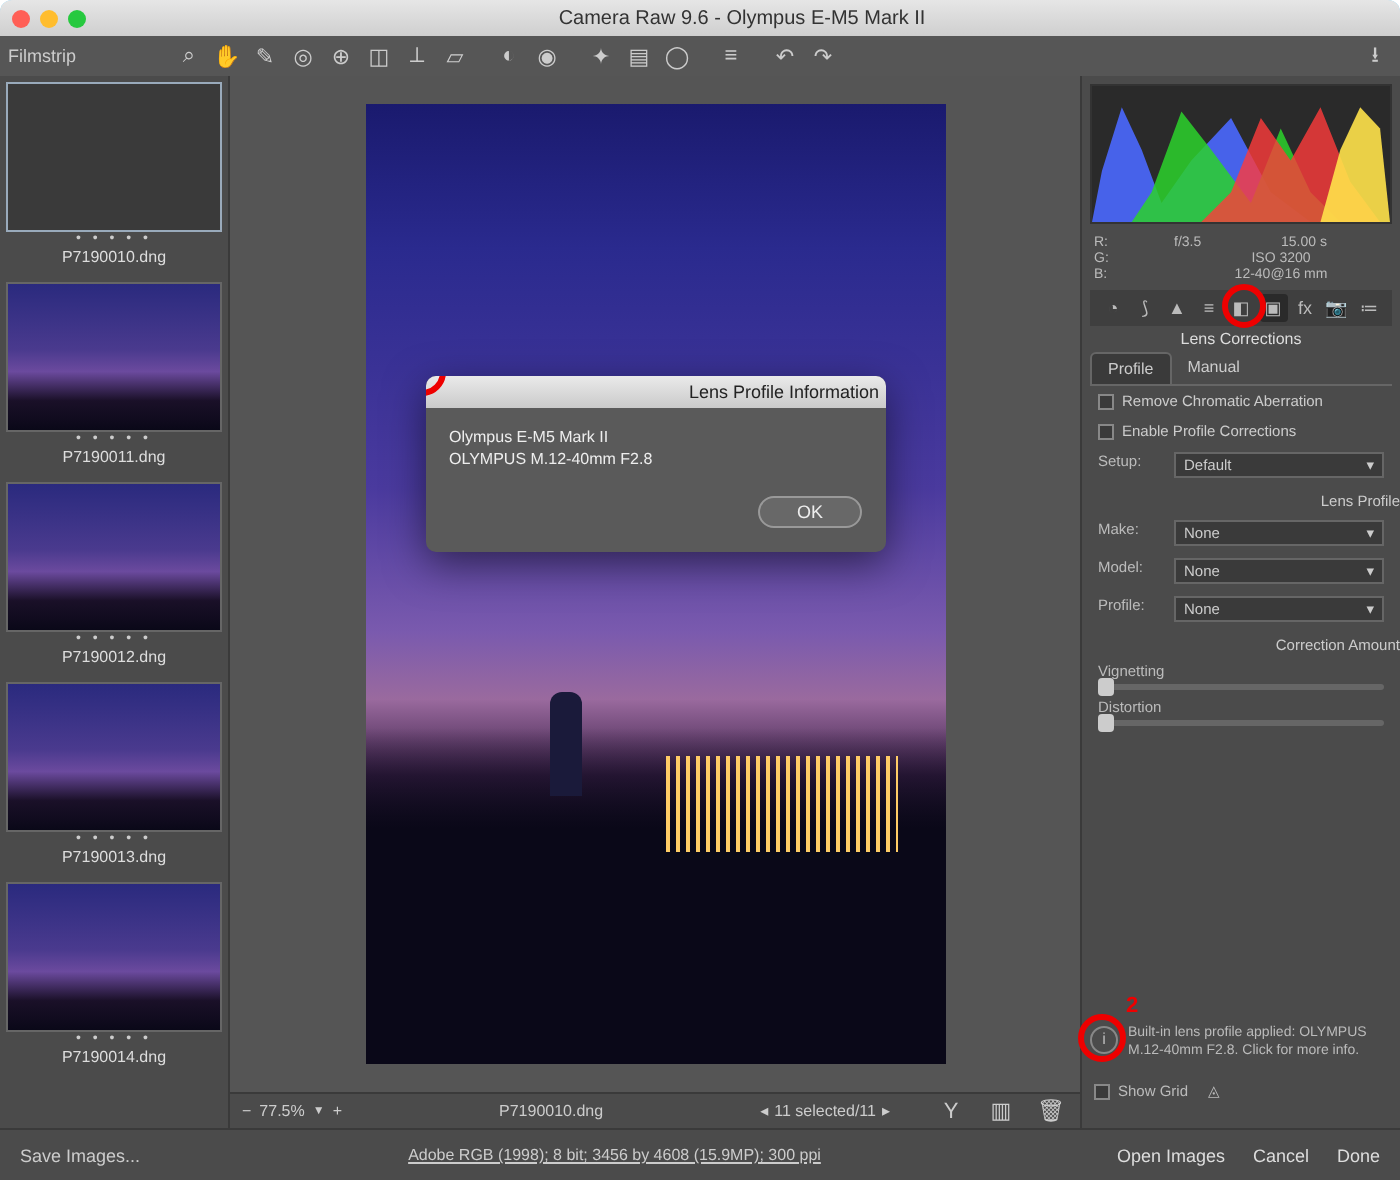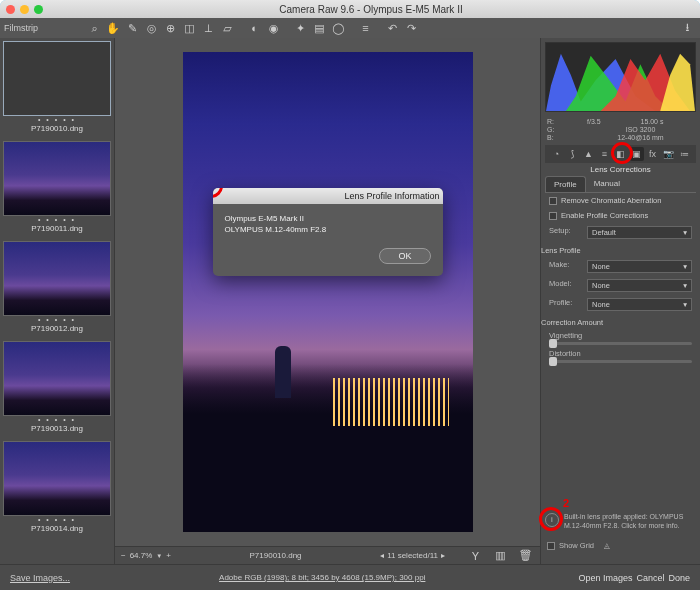--- a/index.html
+++ b/index.html
@@ -48,33 +48,33 @@
   .pico.act{background:#2a2a2a;border-radius:2px}
   .panelname{text-align:center;font-size:8px;color:#ddd;padding:2px 0}
   .subtabs{display:flex;border-bottom:1px solid #666;margin:0 4px}
   .stab{padding:3px 8px;font-size:8px;color:#ccc}
   .stab.act{background:#3a3a3a;border:1px solid #666;border-bottom:none;border-radius:3px 3px 0 0}
   .chkrow{display:flex;align-items:center;gap:4px;padding:3px 8px;font-size:7.5px;color:#ccc}
   .chk{width:8px;height:8px;border:1px solid #888;background:#3a3a3a}
   .selrow{display:flex;align-items:flex-start;padding:3px 8px;gap:6px;font-size:7.5px}
   .selrow label{width:32px;color:#bbb}
   .sel{flex:1;background:#3a3a3a;border:1px solid #666;padding:1px 4px;font-size:7.5px;color:#ccc;display:flex;justify-content:space-between}
-  .section-title{text-align:left;font-size:7.5px;color:#ccc;padding:4px 0 2px}
+  .section-title{text-align:right;font-size:7.5px;color:#ccc;padding:4px 0 2px}
   .slider-row{padding:2px 8px}
   .slider-row .slabel{font-size:7.5px;color:#bbb;margin-bottom:2px}
   .strack{height:3px;background:#666;position:relative;border-radius:2px}
   .sthumb{position:absolute;top:-3px;width:8px;height:9px;background:#ccc;border-radius:2px}
   .info-msg{position:absolute;bottom:34px;left:4px;right:4px;display:flex;align-items:flex-start;gap:5px;font-size:7px;color:#bbb;line-height:1.2}
   .info-ico{width:14px;height:14px;border:1px solid #888;border-radius:50%;display:flex;align-items:center;justify-content:center;font-size:8px;flex-shrink:0}
   .showgrid{position:absolute;bottom:14px;left:6px;display:flex;align-items:flex-end;gap:4px;font-size:7.5px;color:#bbb}
   .footer{height:26px;background:#4b4b4b;border-top:1px solid #3a3a3a;display:flex;align-items:center;padding:0 10px;font-size:9px;color:#ccc}
-  .flink{text-decoration:underline;color:#ccc}
+  .flink{color:#ccc}
   .fspacer{flex:1}
   .fsub{text-align:left;text-decoration:underline;font-size:8px}
-  .fbtn{margin-left:4px;color:#ddd}
+  .fbtn{margin-left:14px;color:#ddd}
   svg{display:block}
 </style>
 </head>
 <body>
 
 <div class="win">
   <div class="titlebar">
     <div class="tbtn tc"></div>
     <div class="tbtn ty"></div>
     <div class="tbtn tg"></div>
@@ -151,21 +151,21 @@
             <div class="dcam">Olympus E-M5 Mark II</div>
             <div class="dlens">OLYMPUS M.12-40mm F2.8</div>
             <button class="dbtn">OK</button>
             <div style="clear:both"></div>
           </div>
         </div>
       </div>
       <div class="statusbar">
         <div class="sb-zoom">
             <span>−</span>
-            <span>64.7%</span>
+            <span>77.5%</span>
             <span style="font-size:6px">▼</span>
             <span>+</span>
           </div>
         <div class="sb-file">P7190010.dng</div>
         <div class="sb-nav">
             <span>◂</span>
             <span>11 selected/11</span>
             <span>▸</span>
           </div>
         <div style="width:6px"></div>

